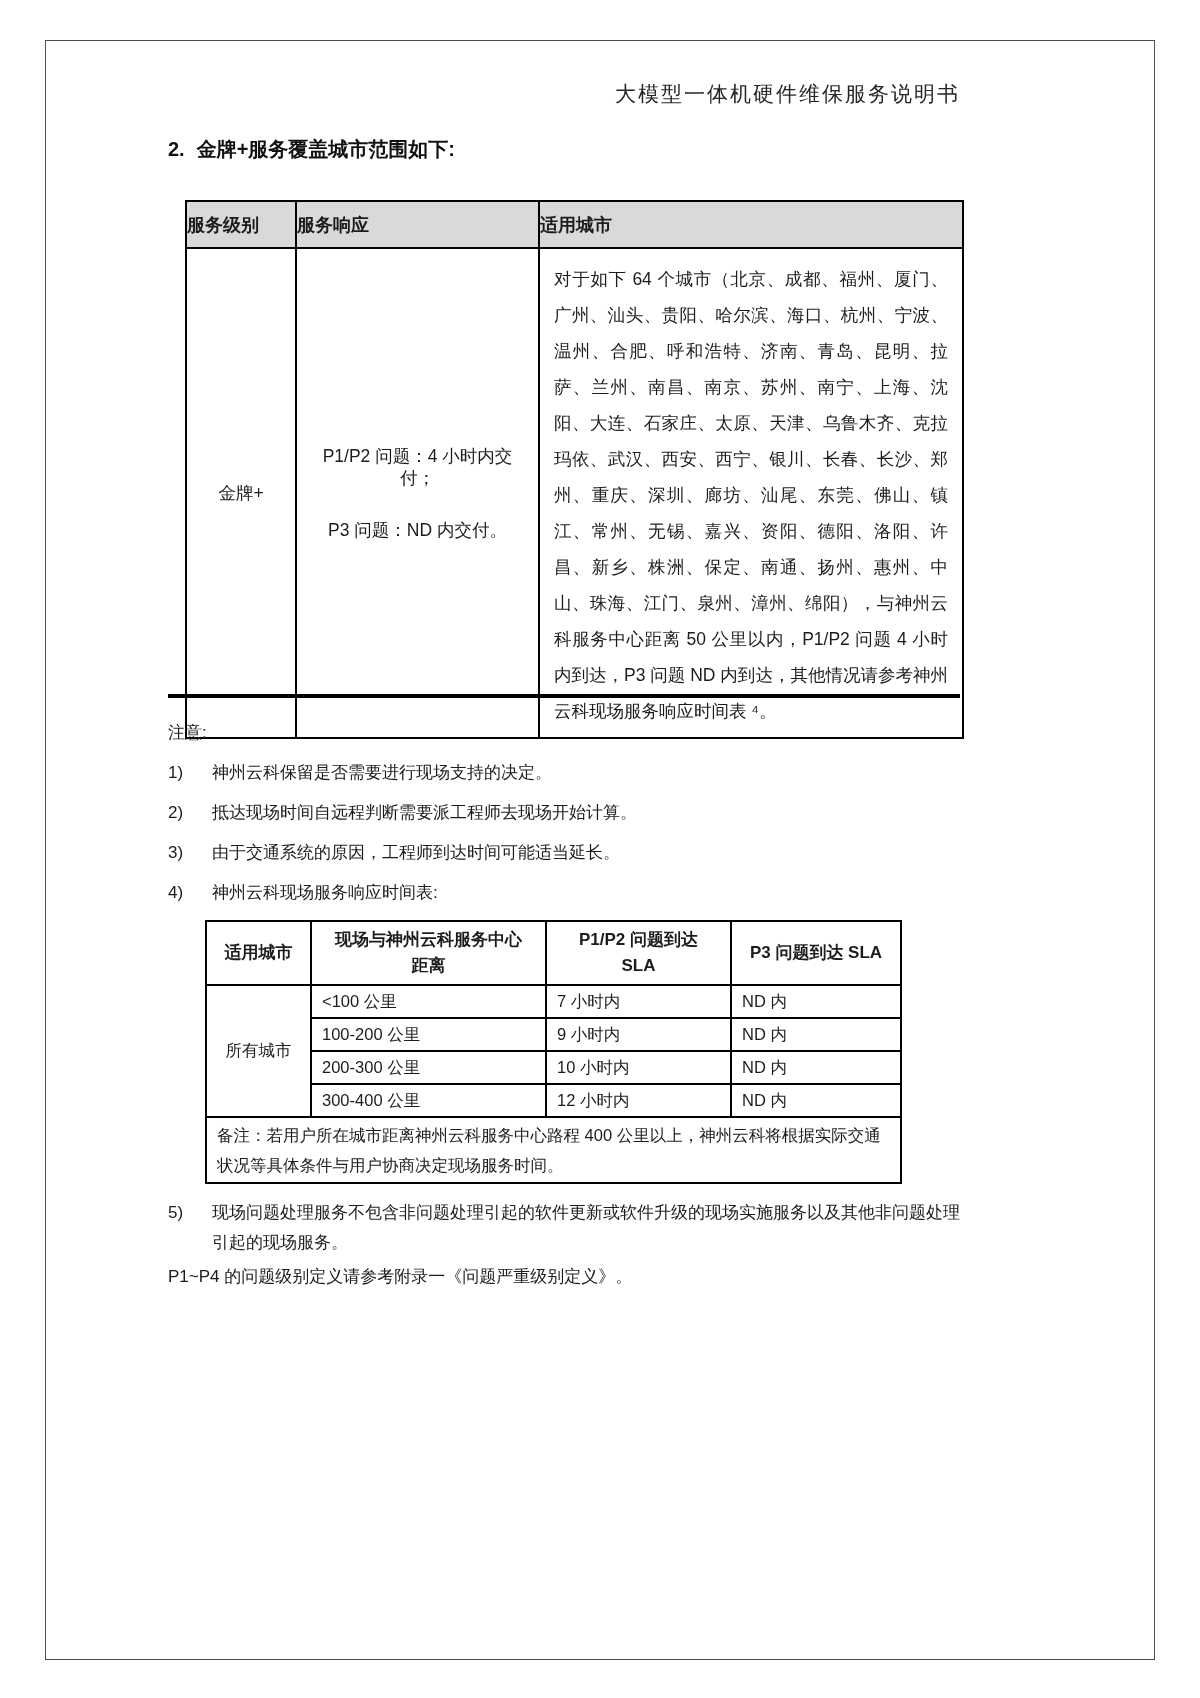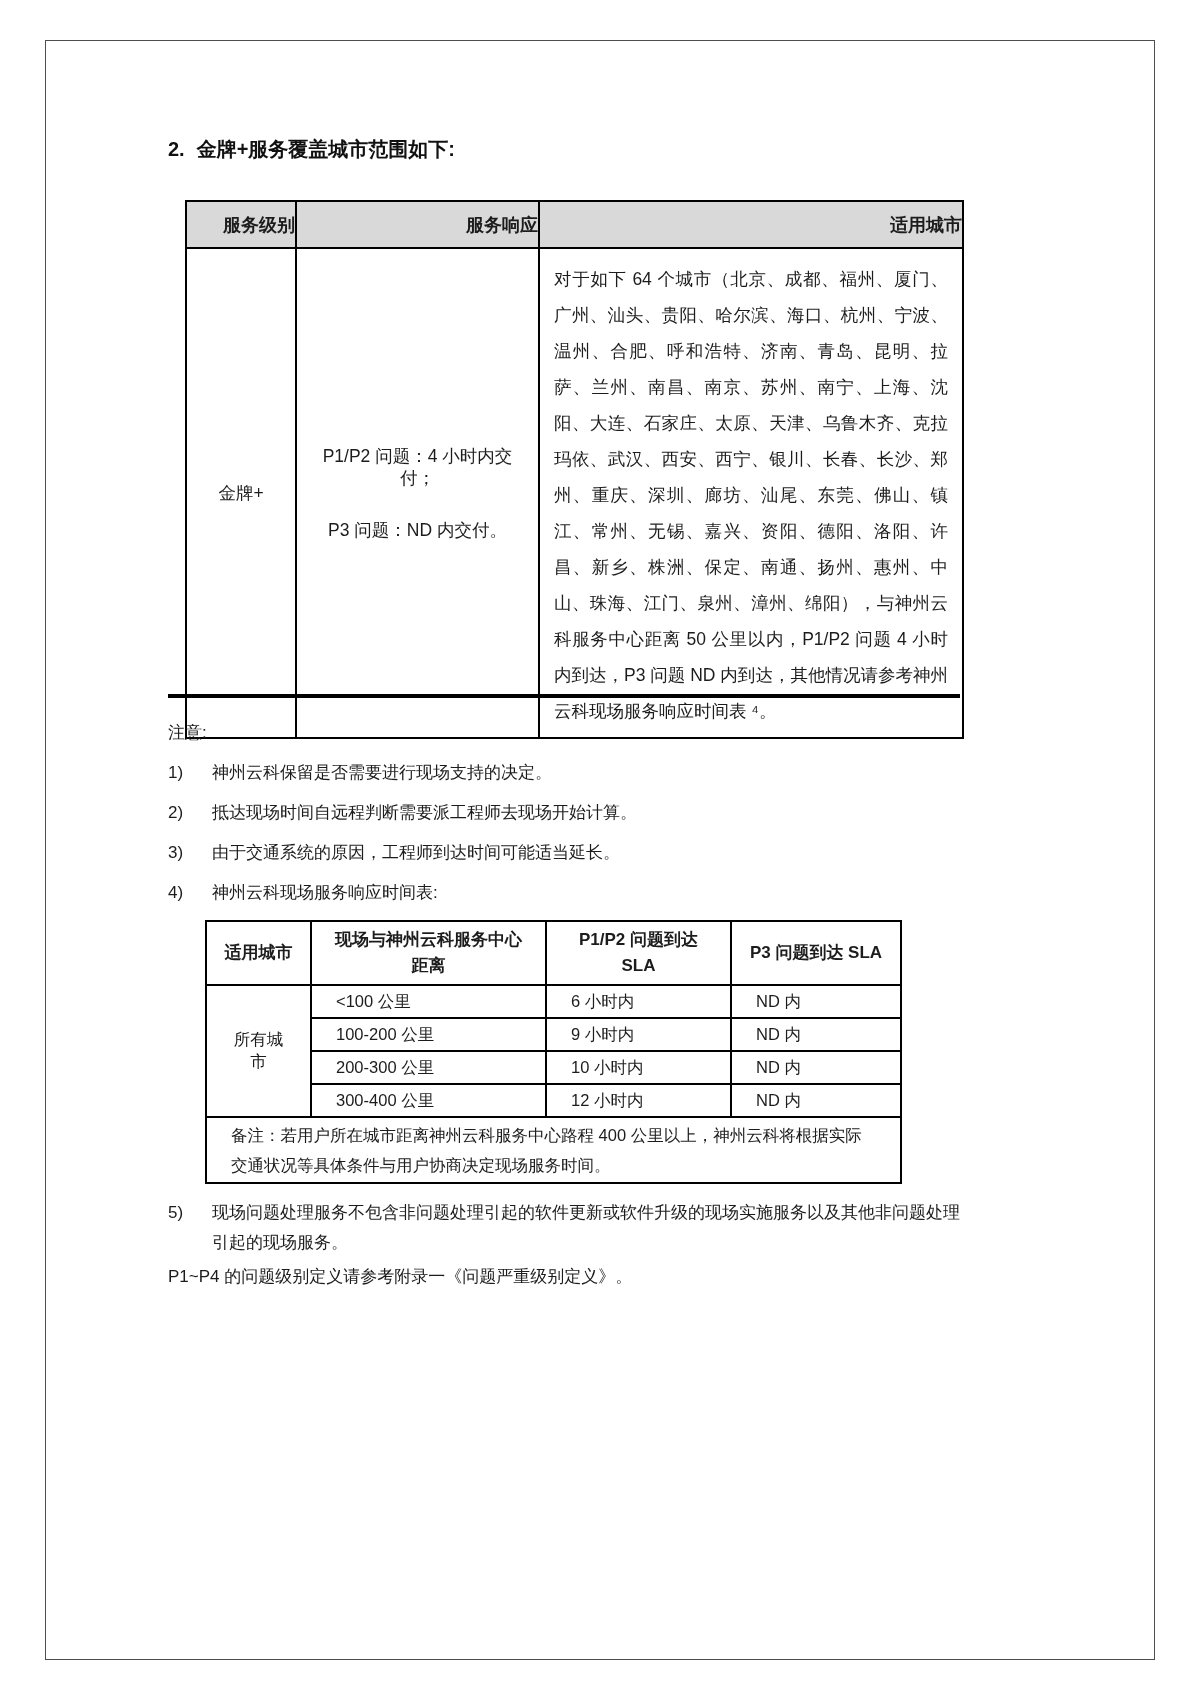--- a/index.html
+++ b/index.html
@@ -49,21 +49,21 @@
   }
   .table1 th, .table1 td {
     border: 2px solid #000;
     font-size: 17.5px;
   }
   .table1 th {
     background: #d9d9d9;
     font-weight: bold;
     font-size: 18px;
     height: 47px;
-    text-align: right;
+    text-align: left;
     vertical-align: middle;
   }
   .table1 td { vertical-align: middle; }
   .td-level { text-align: center; }
   .td-response { text-align: center; padding: 6px 18px; line-height: 22px; }
   .td-response p + p { margin-top: 30px; }
   .td-cities {
     vertical-align: top;
     padding: 12px 14px 8px 14px;
     line-height: 36px;
@@ -103,21 +103,21 @@
     text-align: center;
     vertical-align: middle;
     line-height: 26px;
     padding: 5px 4px;
     height: 64px;
     background: #fff;
   }
   .table2 td {
     font-size: 16.5px;
     height: 33px;
-    padding: 2px 24px;
+    padding: 2px 10px;
     vertical-align: middle;
   }
   .td-scope { text-align: center; font-size: 17px; }
   .prewrap { white-space: pre-line; }
   .remark-cell { line-height: 30px; padding: 6px 10px; }
 
   .item5 { margin-top: 14px; }
   .item5 .note-item { line-height: 30px; margin-bottom: 0; }
   .note-text-wrap { flex: 1; }
 
@@ -134,20 +134,21 @@
   }
   .doc-footer .pg { font-weight: bold; }
   .doc-footer .sep { font-weight: normal; padding: 0 6px; }
 </style>
 </head>
 <body>
 
 <div class="page">
   <div class="page-border"></div>
 
+  <div class="doc-header">大模型一体机硬件维保服务说明书</div>
 
   <div class="section-heading">
     <span class="hnum">2.</span><span>金牌+服务覆盖城市范围如下:</span>
   </div>
 
   <table class="table1">
     <colgroup>
       <col style="width:110px">
       <col style="width:243px">
       <col style="width:424px">
@@ -208,21 +209,21 @@
 距离</th>
             <th class="prewrap">P1/P2 问题到达
 SLA</th>
             <th>P3 问题到达 SLA</th>
           </tr>
         </thead>
         <tbody>
           <tr>
             <td class="td-scope" rowspan="4">所有城市</td>
             <td>&lt;100 公里</td>
-            <td>6 小时内</td>
+            <td>7 小时内</td>
             <td>ND 内</td>
           </tr>
           <tr>
             <td>100-200 公里</td>
             <td>9 小时内</td>
             <td>ND 内</td>
           </tr>
           <tr>
             <td>200-300 公里</td>
             <td>10 小时内</td>

